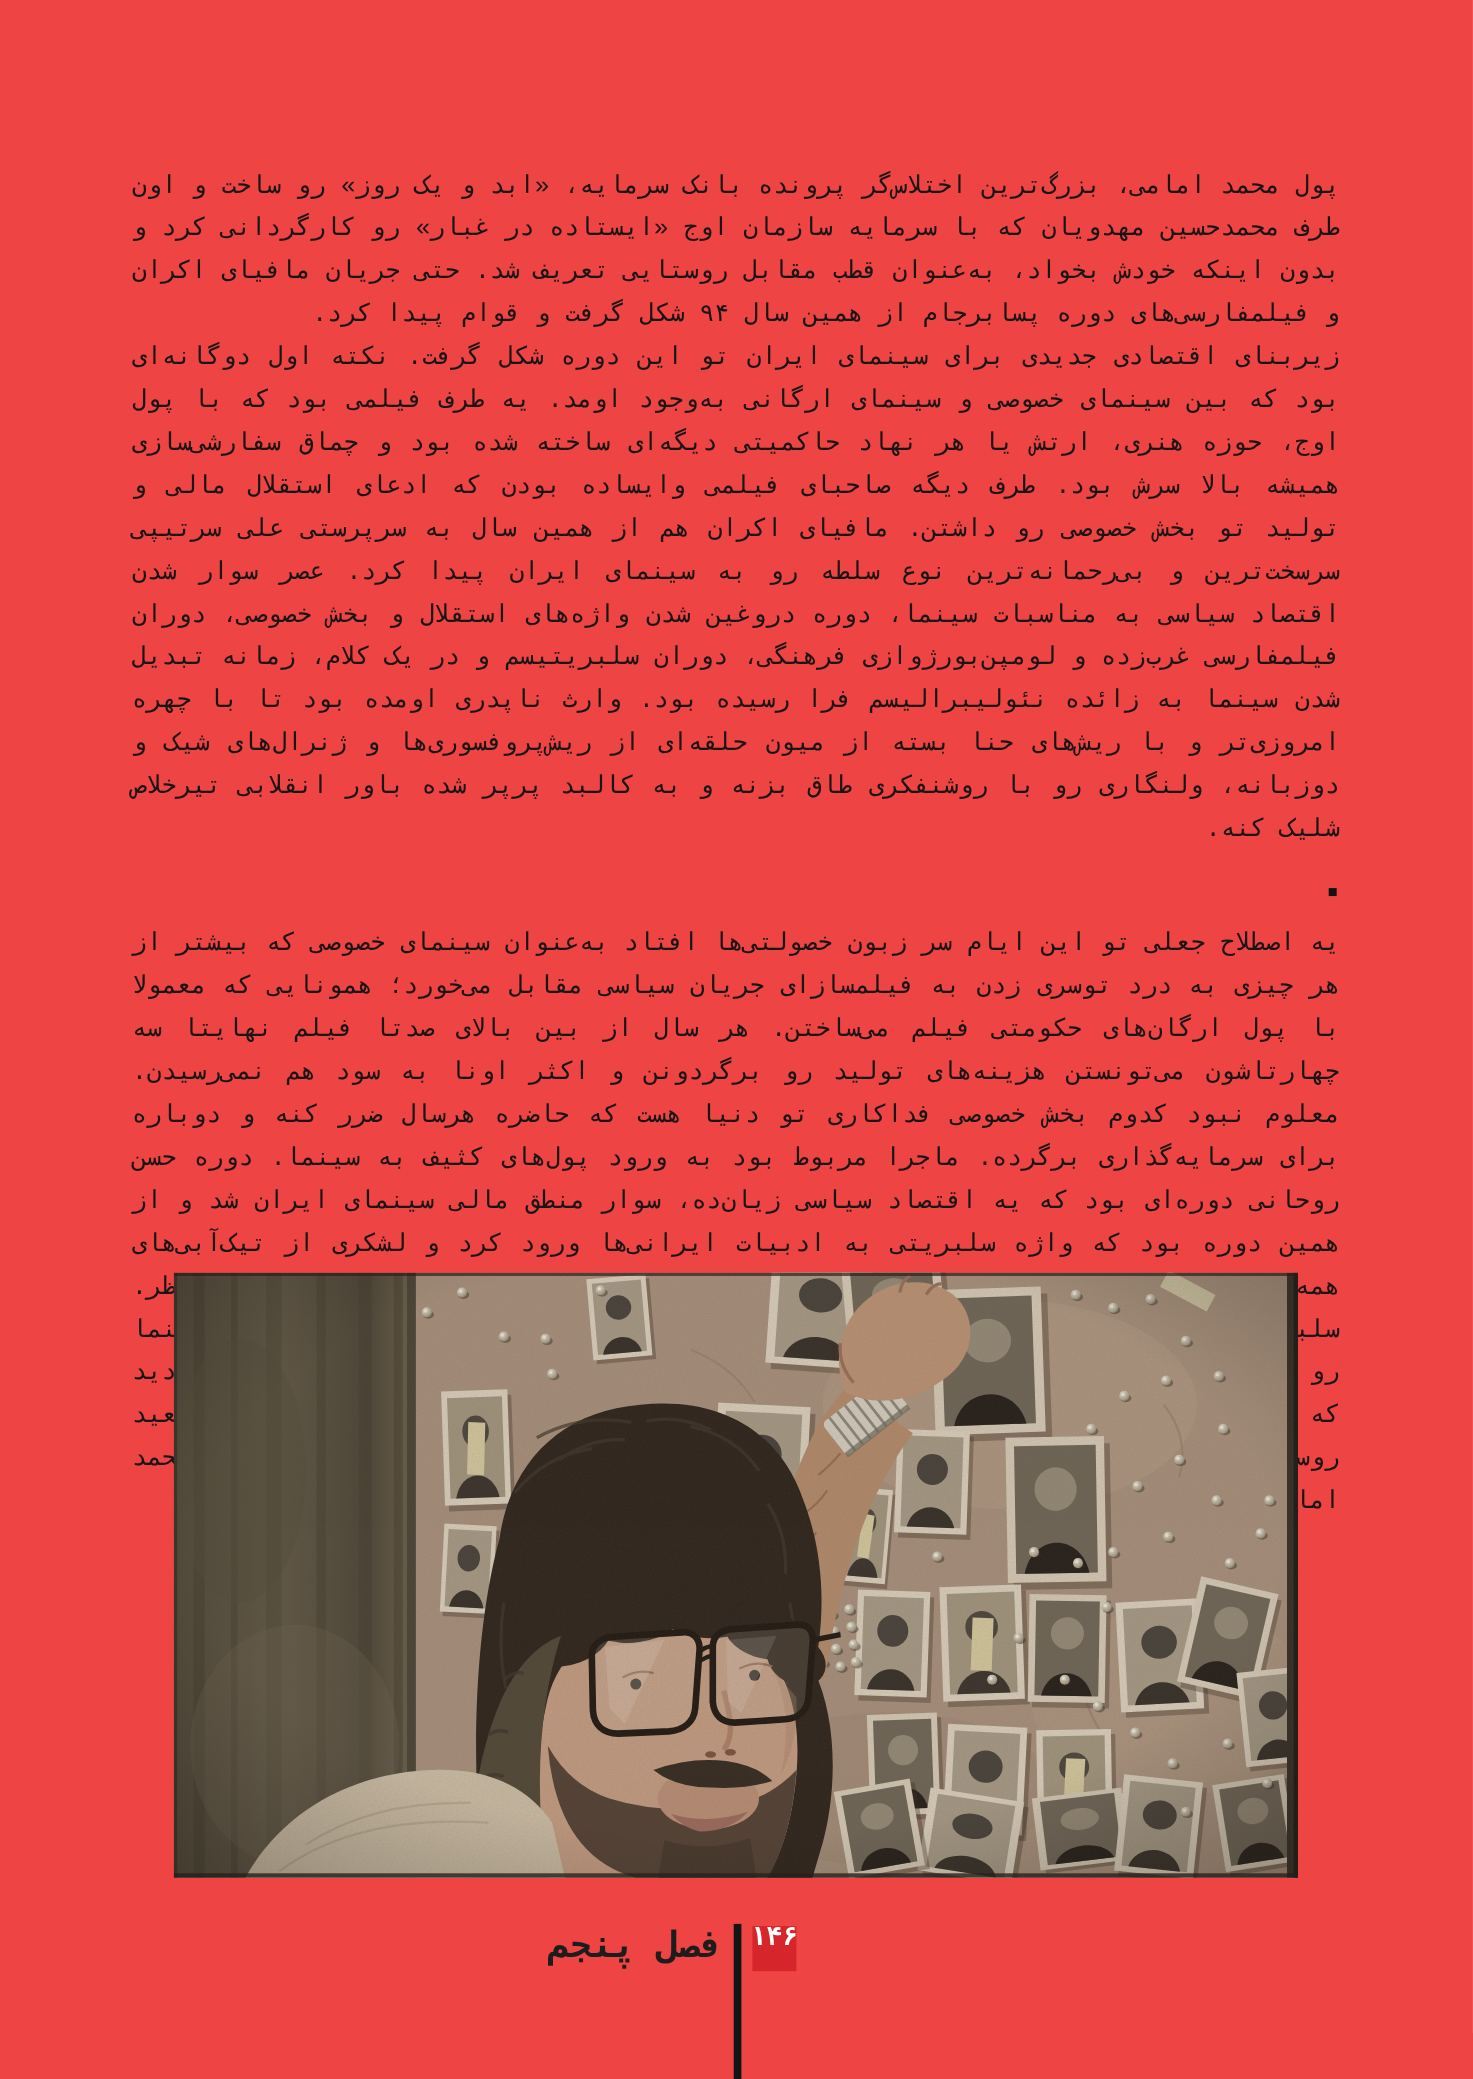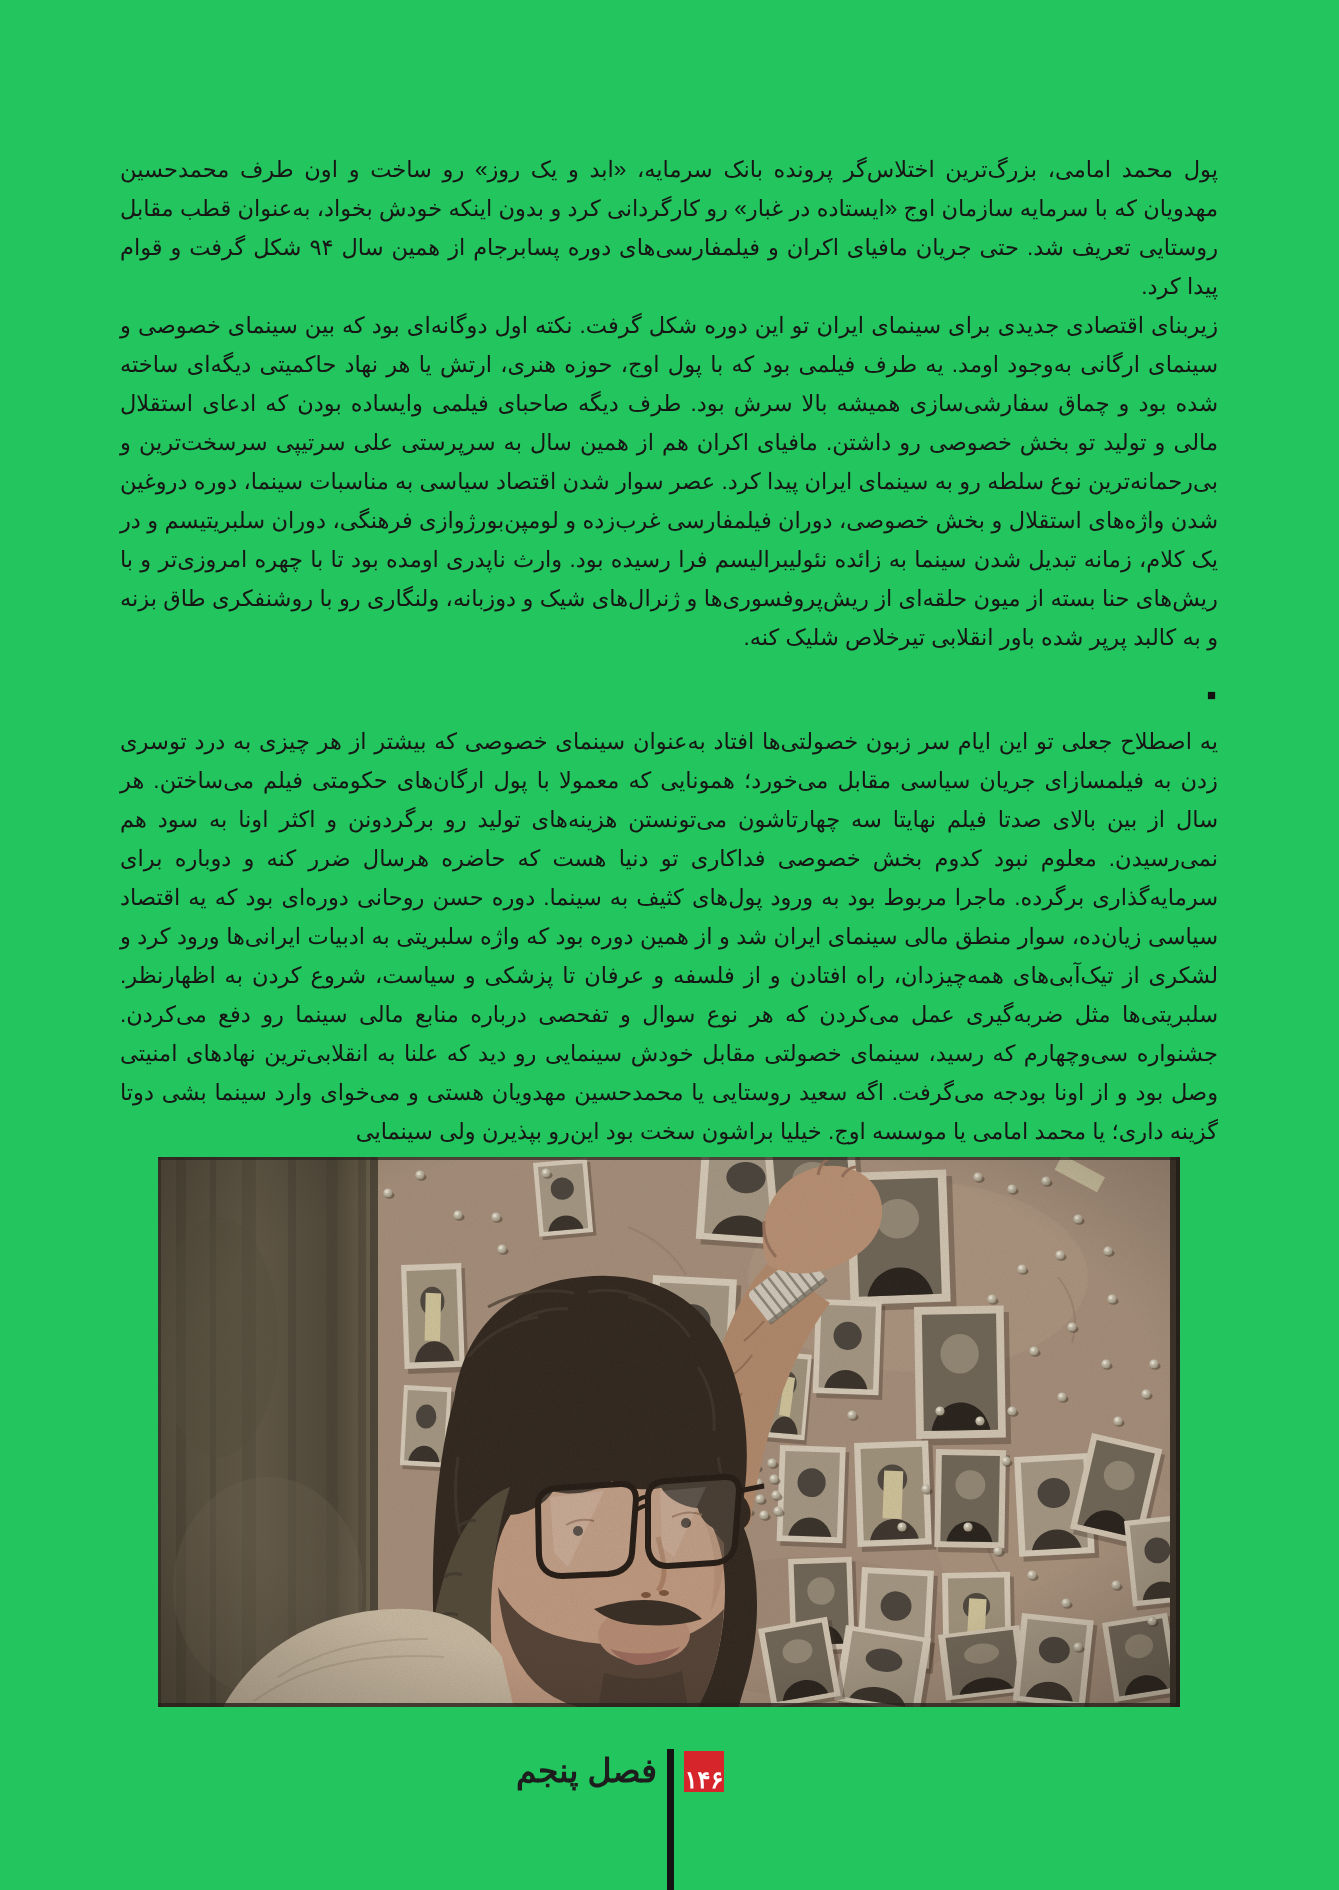--- a/index.html
+++ b/index.html
@@ -1,19 +1,19 @@
 <!DOCTYPE html>
 <html lang="fa"><head>
 <meta charset="utf-8">
 <style>
   html,body { margin:0; padding:0; background:#e8e8e8; }
   .page {
     position:relative; width:1339px; height:1890px; margin:0 auto;
-    background:#22c55e; overflow:hidden;
-    font-family:Liberation Sans, sans-serif;
+    background:#ef4444; overflow:hidden;
+    font-family:Liberation Mono, monospace;
   }
   .article {
     position:absolute; top:150px; right:121px; width:1098px;
     direction:rtl; text-align:justify;
     font-size:22.5px; line-height:39px; color:#171615;
   }
   .article p { margin:0; }
   .section-divider {
     direction:rtl; text-align:right;
     margin:30px 2px 20px 0;
@@ -29,21 +29,21 @@
     direction:rtl; white-space:nowrap;
     font-size:33px; font-weight:bold; color:#1d1d1d; line-height:36px;
   }
   .footer-bar {
     position:absolute; left:667px; top:1749px; width:7px; height:141px;
     background:#141414;
   }
   .page-badge {
     position:absolute; left:684px; top:1751px; width:40px; height:41px;
     background:#d6252b; color:#ffffff;
-    display:flex; align-items:flex-end; justify-content:center;
+    display:flex; align-items:flex-start; justify-content:center;
     font-size:24px; font-weight:bold; line-height:1;
   }
 </style>
 </head>
 <body>
 
 <div class="page">
 
   <main class="article">
     <p>پول محمد امامی، بزرگ‌ترین اختلاس‌گر پرونده بانک سرمایه، «ابد و یک روز» رو ساخت و اون طرف محمدحسین مهدویان که با سرمایه سازمان اوج «ایستاده در غبار» رو کارگردانی کرد و بدون اینکه خودش بخواد، به‌عنوان قطب مقابل روستایی تعریف شد. حتی جریان مافیای اکران و فیلمفارسی‌های دوره پسابرجام از همین سال ۹۴ شکل گرفت و قوام پیدا کرد.</p>

